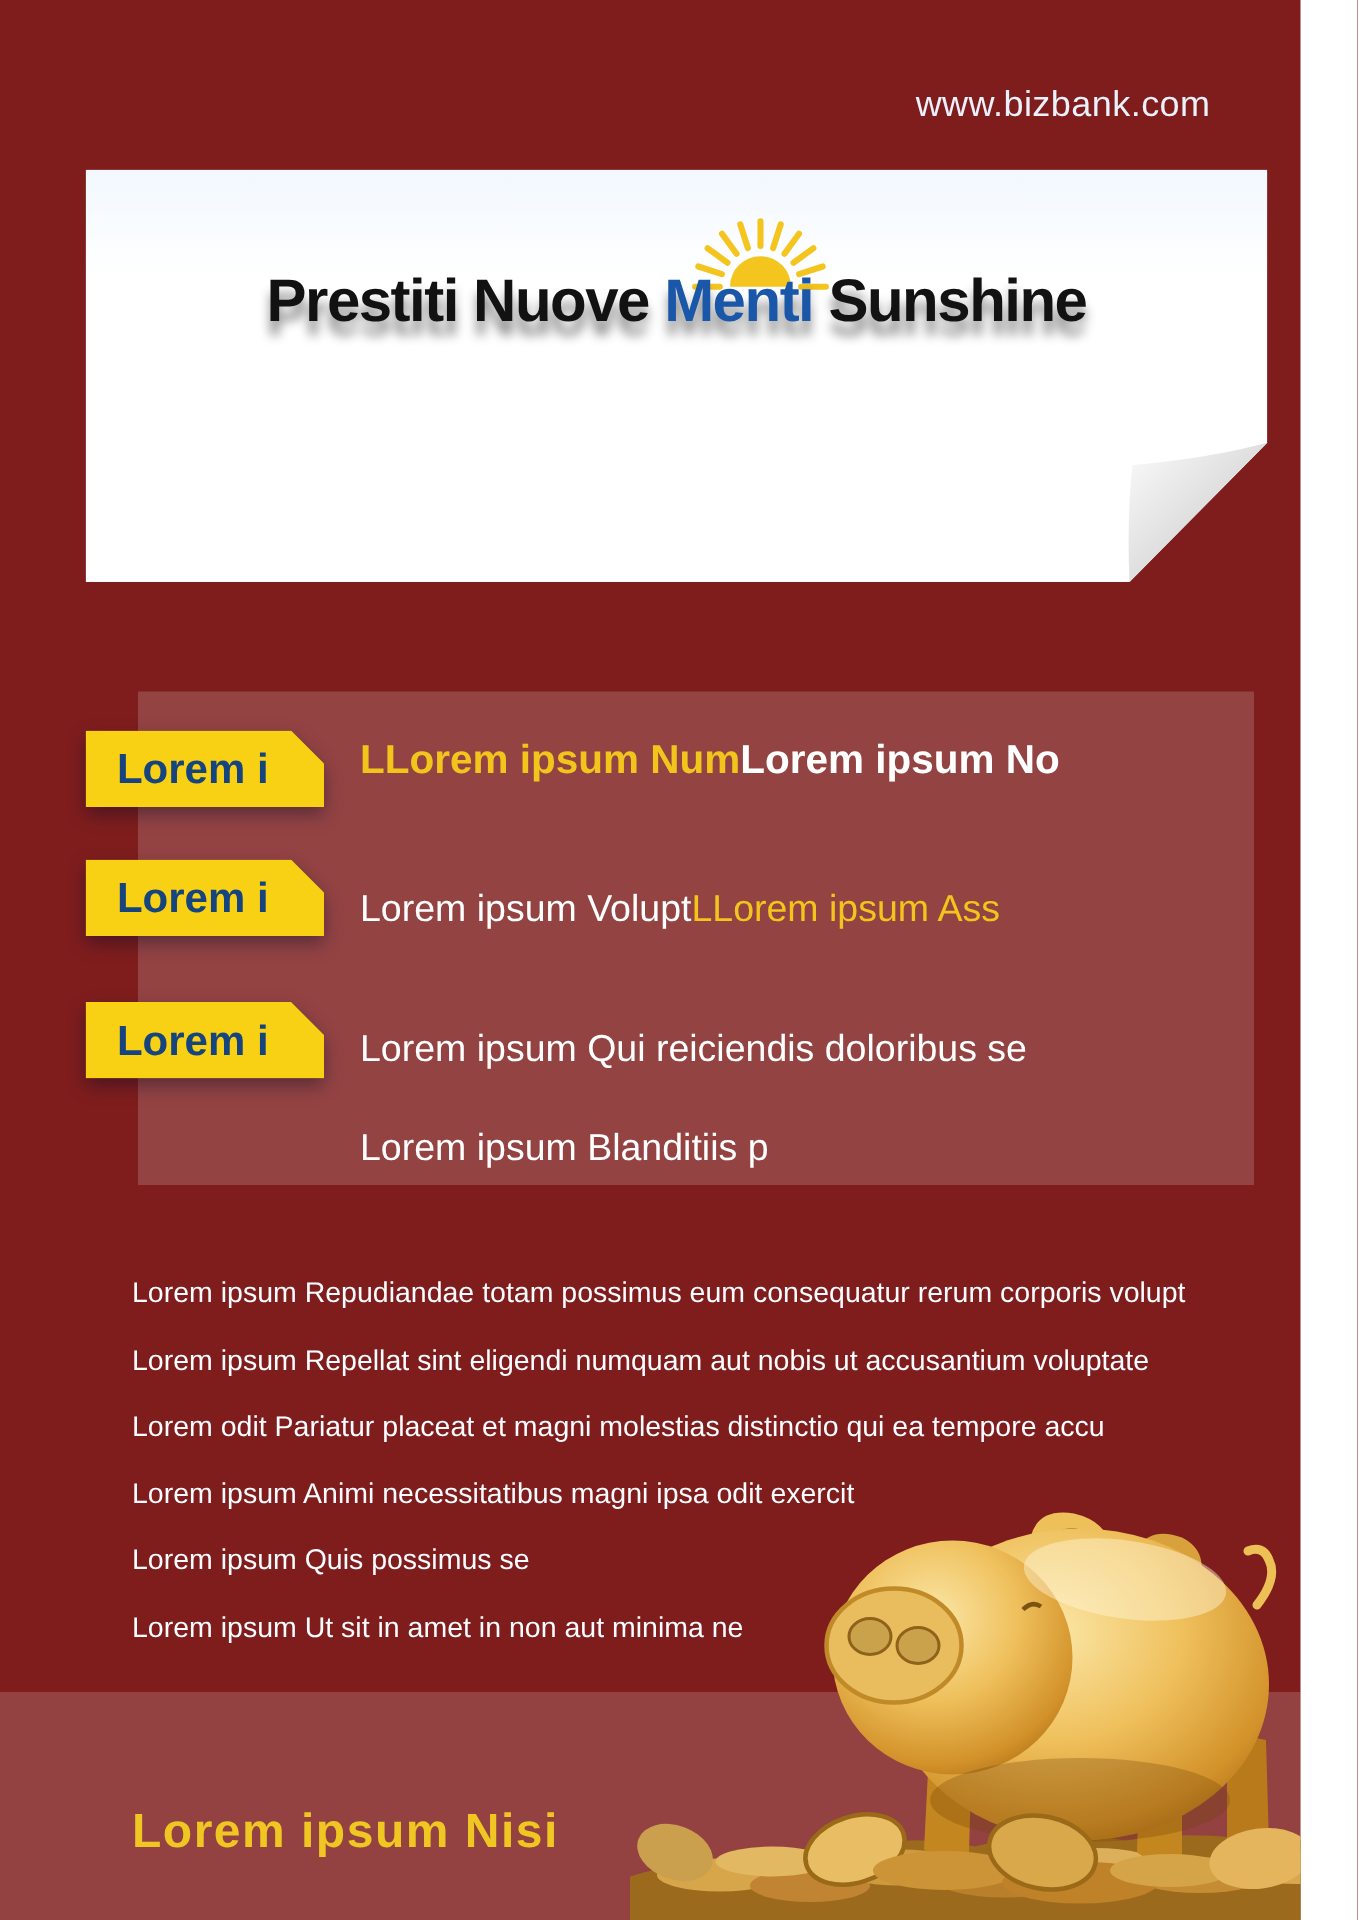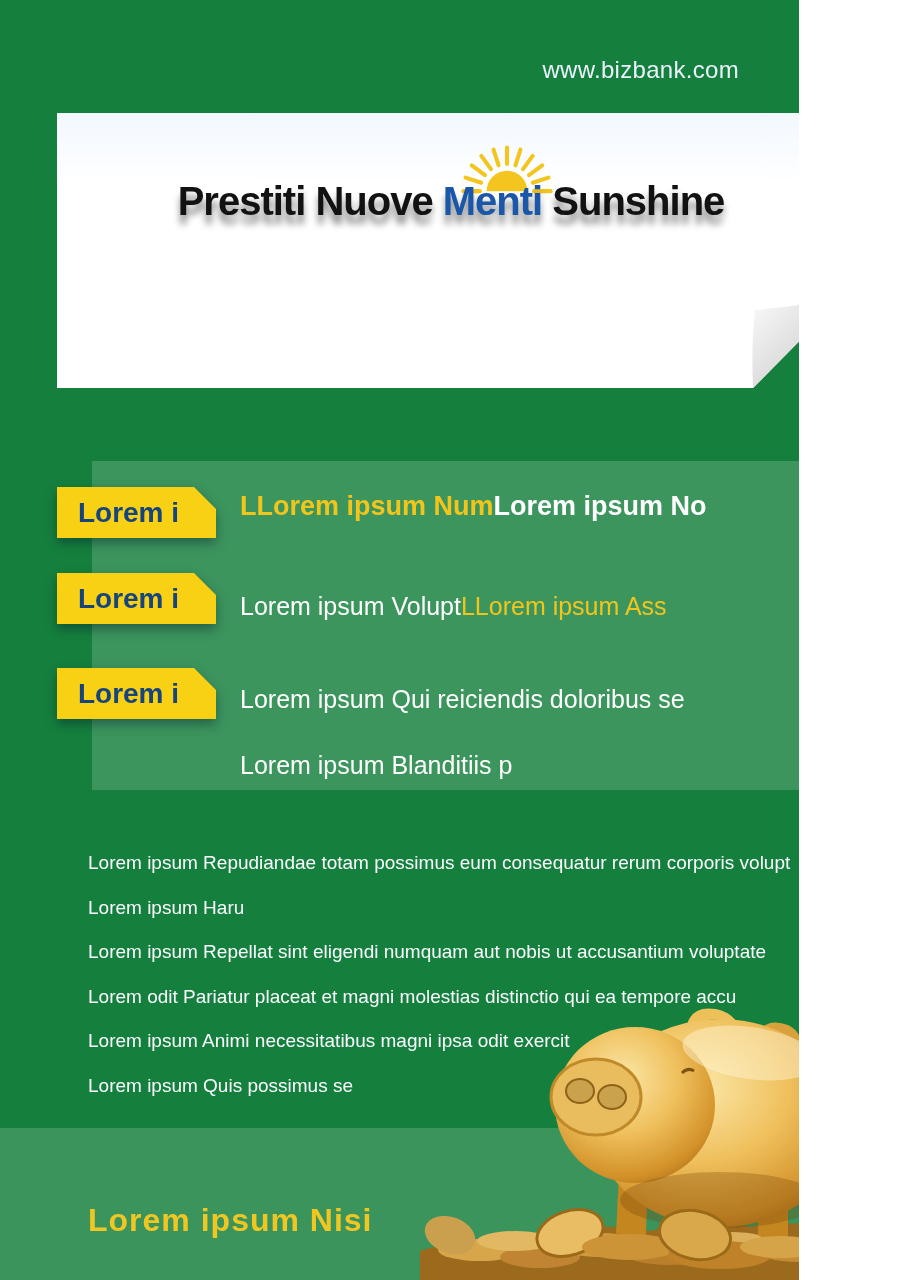--- a/index.html
+++ b/index.html
@@ -1,18 +1,18 @@
 <!DOCTYPE html>
 <html><head>
 <meta charset="utf-8">
 <style>
   * { margin:0; padding:0; box-sizing:border-box; }
   html,body { width:905px; height:1280px; }
   body { font-family:"Liberation Sans", sans-serif; }
-  .poster { position:relative; width:799px; height:1280px; background:#15803d; overflow:hidden; }
+  .poster { position:relative; width:867px; height:1280px; background:#7f1d1d; overflow:hidden; }
 
   .site-url { position:absolute; top:56px; right:60px; font-size:24px; color:#EAF1FB; letter-spacing:0.3px; }
 
   
   .footer-band { position:absolute; left:0; top:1128px; width:905px; height:152px; background:rgba(255,255,255,0.16); }
   .feature-panel { position:absolute; left:92px; top:461px; width:744px; height:329px; background:rgba(255,255,255,0.17); }
 
   
   .card { position:absolute; left:57px; top:113px; width:788px; height:275px;
           background:linear-gradient(180deg,#f2f8ff 0%,#ffffff 26%);
@@ -152,22 +152,22 @@
 
     <ellipse cx="210" cy="252" rx="48" ry="13" fill="#cc9436"></ellipse>
     <ellipse cx="300" cy="260" rx="52" ry="14" fill="#bf8228"></ellipse>
     <ellipse cx="275" cy="240" rx="36" ry="24" fill="#d9a84a" stroke="#9a6a18" stroke-width="3" transform="rotate(12 275 240)"></ellipse>
     <ellipse cx="360" cy="252" rx="40" ry="11" fill="#d6a448"></ellipse>
     <ellipse cx="420" cy="244" rx="34" ry="20" fill="#e4b55c" transform="rotate(-8 420 244)"></ellipse>
   </svg>
 
   <ul class="info-list">
     <li>Lorem ipsum Repudiandae totam possimus eum consequatur rerum corporis volupt</li>
-    <li>Lorem ipsum Haru</li>
     <li>Lorem ipsum Repellat sint eligendi numquam aut nobis ut accusantium voluptate</li>
     <li>Lorem odit Pariatur placeat et magni molestias distinctio qui ea tempore accu</li>
     <li>Lorem ipsum Animi necessitatibus magni ipsa odit exercit</li>
     <li>Lorem ipsum Quis possimus se</li>
+    <li>Lorem ipsum Ut sit in amet in non aut minima ne</li>
   </ul>
 
   <div class="footer-line2">Lorem ipsum Nisi</div>
 
 </div>
 
 </body></html>

